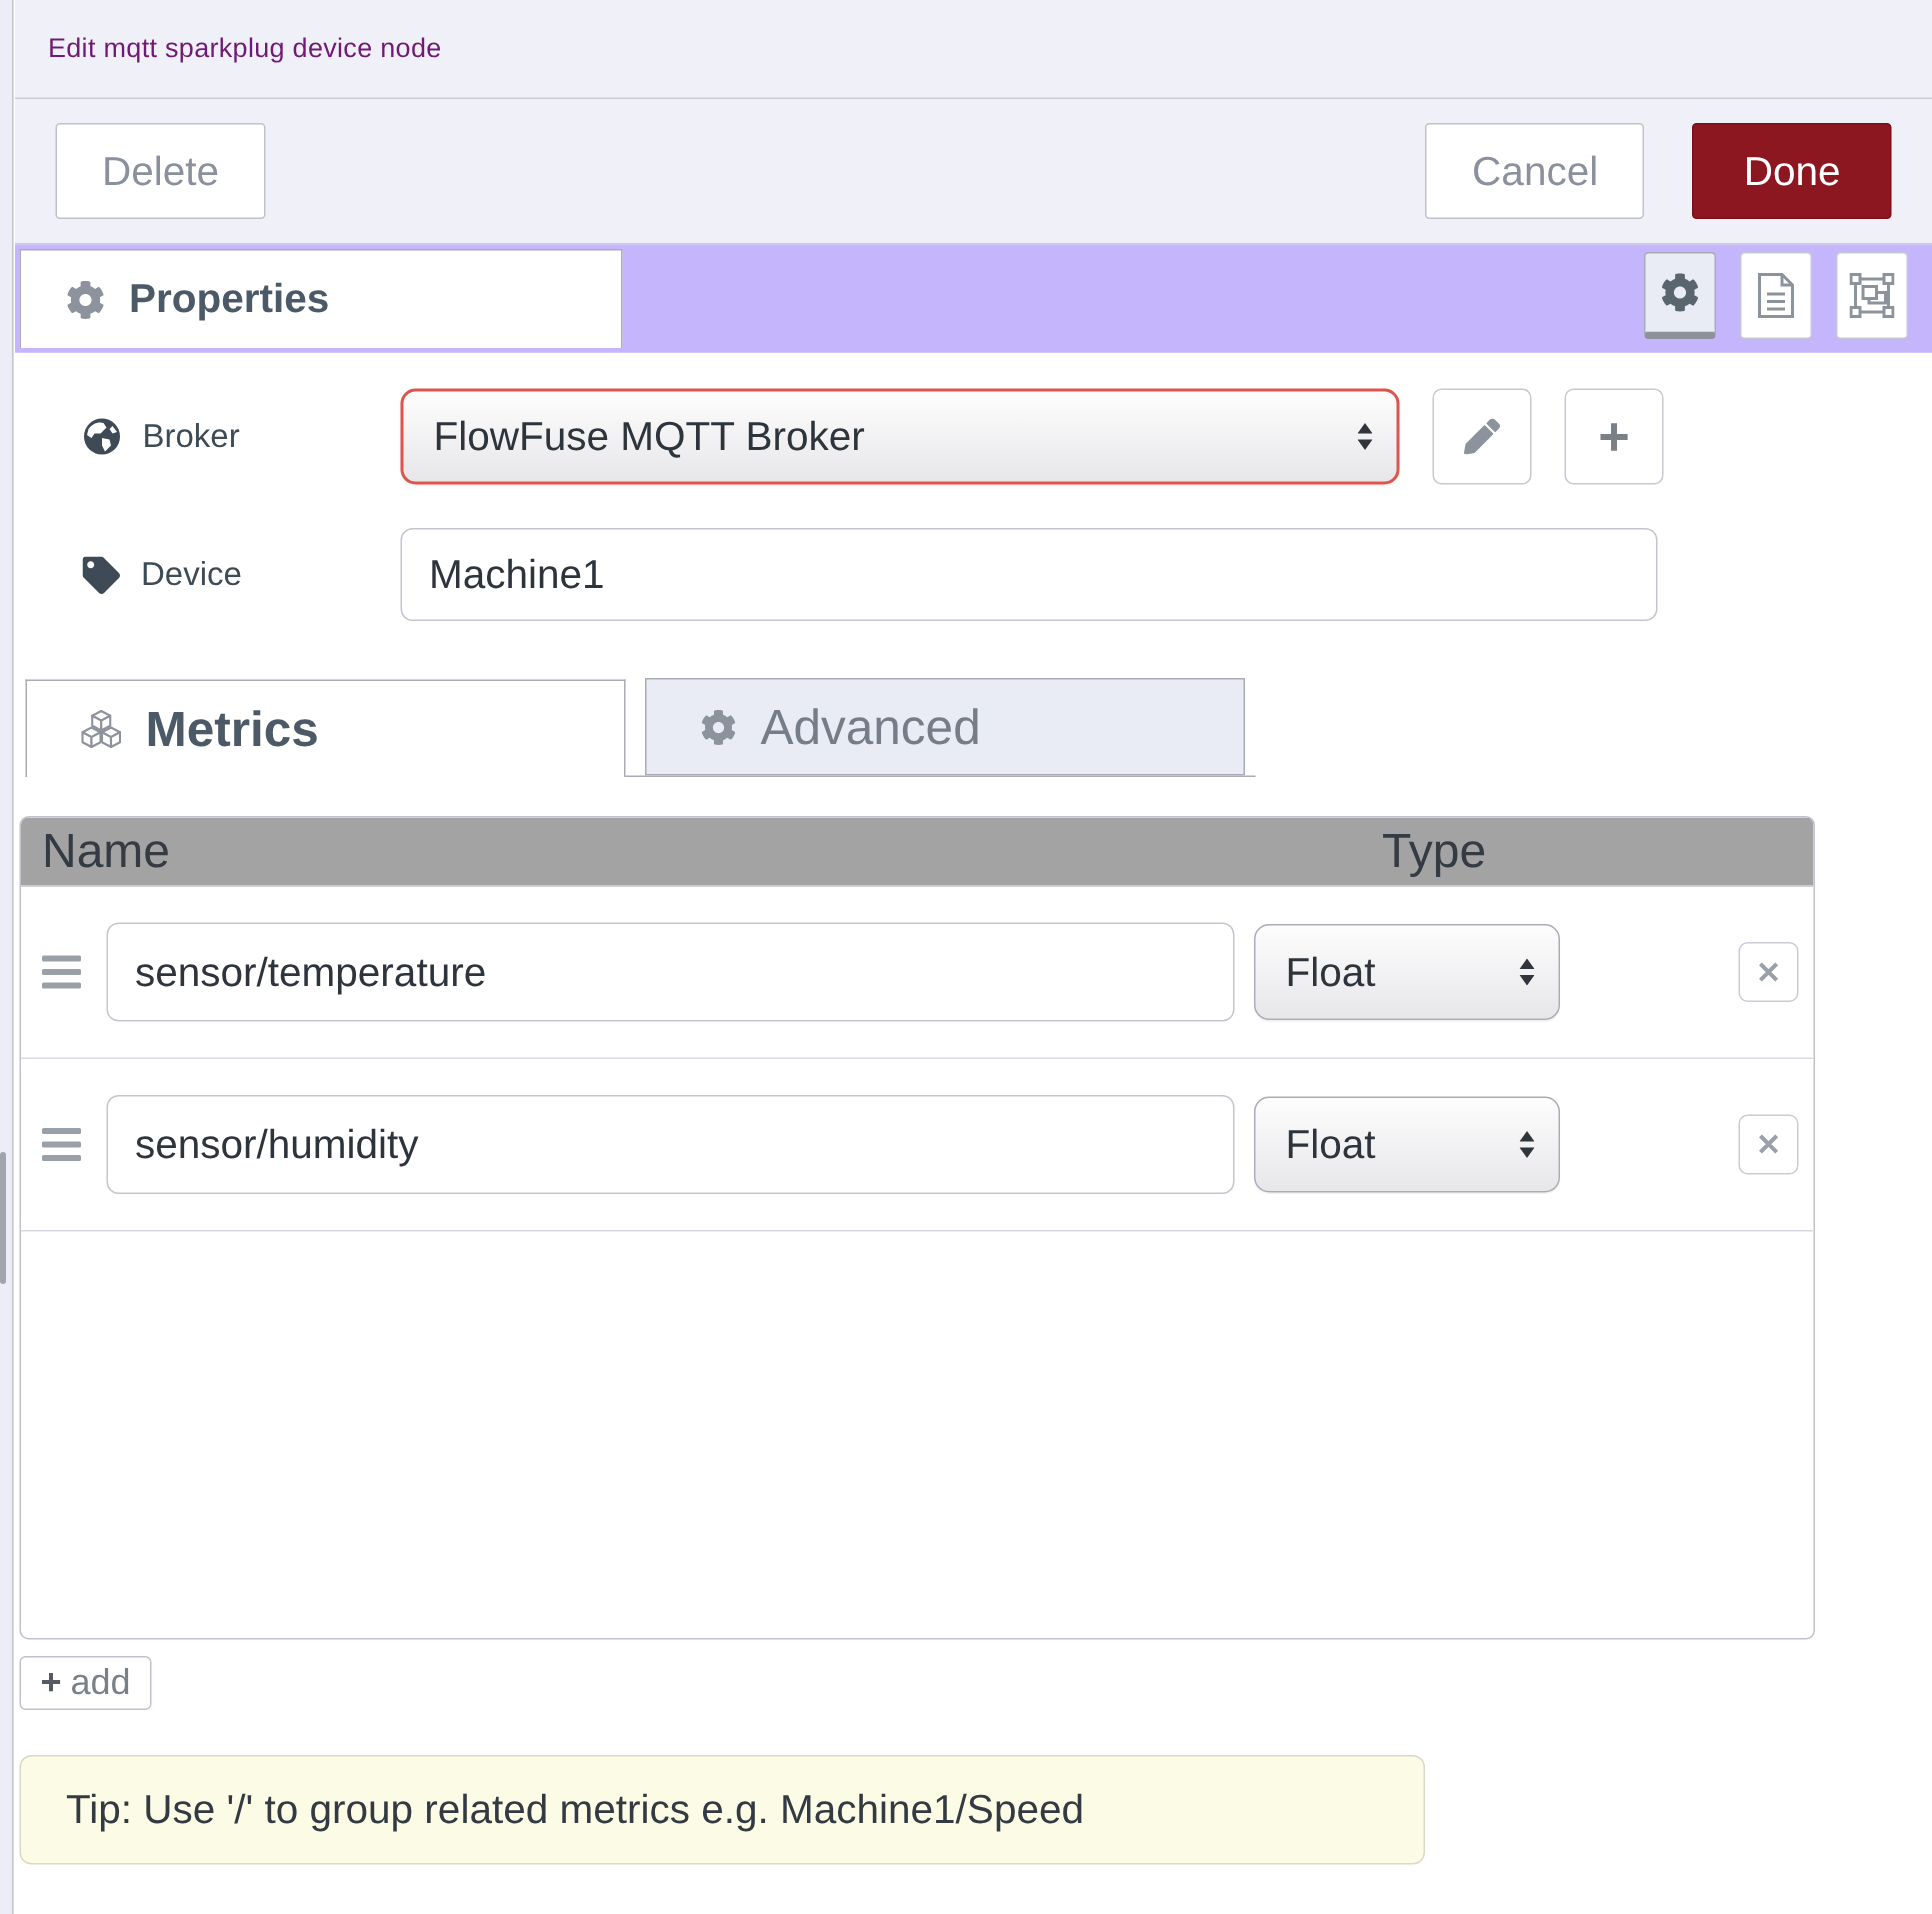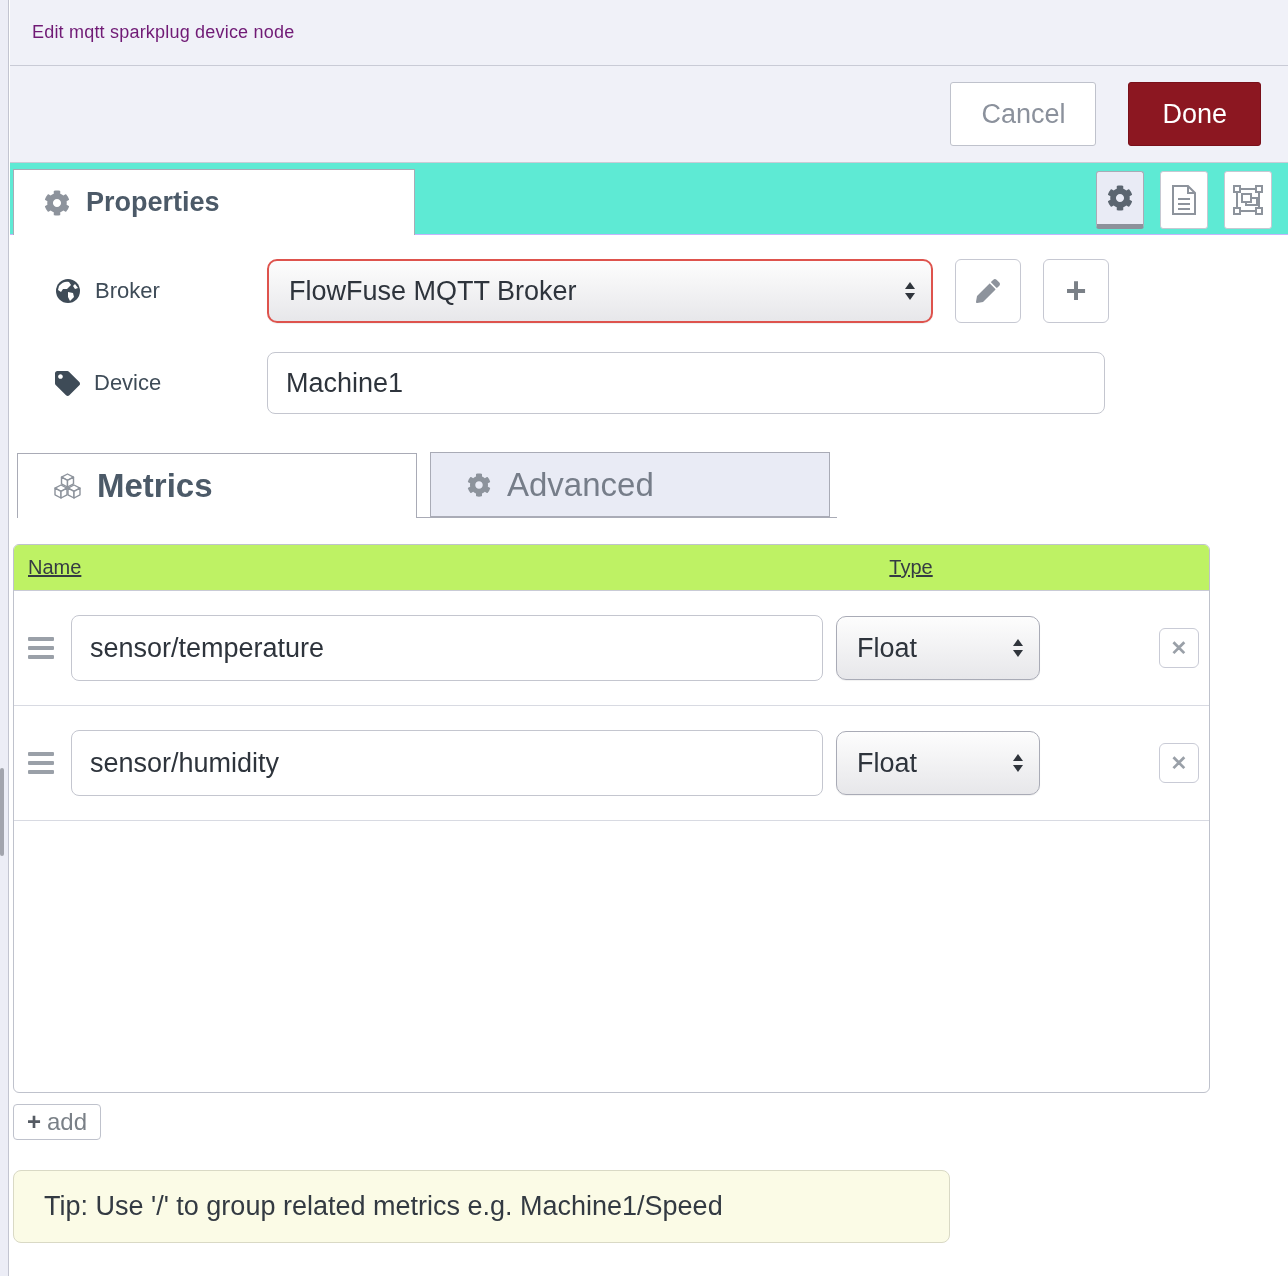--- a/index.html
+++ b/index.html
@@ -39,22 +39,22 @@
     font-family:"Liberation Sans", sans-serif;
     font-size:27px; color:#8b919c; padding:0 30px; cursor:pointer;
   }
   .btn-done {
     background:#8c1721; border-color:#79101a; color:#fff; margin-left:32px; padding:0 33px;
   }
   .toolbar-spacer { flex:1; }
 
   
   .tab-bar {
-    height:72px; background:#5eead4; position:relative;
-    border-bottom:1px solid #c4b5fd;
+    height:72px; background:#c4b5fd; position:relative;
+    border-bottom:4px solid #c4b5fd;
     display:flex; align-items:flex-end;
   }
   .main-tab {
     margin-left:3px; margin-bottom:-1px; width:402px; height:66px;
     background:#fff; border:1px solid #a9abb6; border-bottom:none;
     display:flex; align-items:center; padding-left:30px; gap:16px;
   }
   .main-tab .tab-label { font-size:27px; font-weight:bold; color:#4c5a68; }
   .tab-buttons { position:absolute; right:16px; bottom:5px; display:flex; gap:16px; }
   .icon-btn {
@@ -109,22 +109,22 @@
     background:#e9ebf5; border:1px solid #a9abb6; color:#767d89; margin-left:13px;
   }
 
   
   .metrics-box {
     margin:26px 0 0 3px; width:1197px; height:549px;
     border:1px solid #bfc2cc; border-radius:6px; overflow:hidden;
     display:flex; flex-direction:column;
   }
   .metrics-head {
-    height:46px; background:#bef264; border-bottom:1px solid #c9cbd6;
-    display:flex; align-items:center; font-size:20px; color:#353b43;text-decoration:underline;
+    height:46px; background:#a3a3a3; border-bottom:1px solid #c9cbd6;
+    display:flex; align-items:center; font-size:32px; color:#353b43;
   }
   .col-name { padding-left:14px; }
   .col-type { margin-left:808px; }
   .metric-row {
     height:115px; display:flex; align-items:center; padding:0 10px 0 14px;
     border-bottom:1px solid #d8dae2;
   }
   .drag-handle { width:26px; display:flex; flex-direction:column; gap:5px; margin-right:17px; cursor:grab; }
   .drag-handle span { display:block; height:4px; background:#9aa0a8; border-radius:1px; }
   .metric-name-input { width:752px; height:66px; }
@@ -180,20 +180,21 @@
   <div class="scroll-thumb"></div>
 </div>
 
 <div class="tray">
 
   <div class="tray-header">
     <span class="title">Edit mqtt sparkplug device node</span>
   </div>
 
   <div class="tray-toolbar">
+    <button class="btn">Delete</button>
     <div class="toolbar-spacer"></div>
     <button class="btn">Cancel</button>
     <button class="btn btn-done">Done</button>
   </div>
 
   <div class="tab-bar">
     <div class="main-tab">
       <svg width="26" height="26" viewBox="0 0 512 512" fill="#8d939c">
           <use href="#gear-path"></use>
         </svg>

